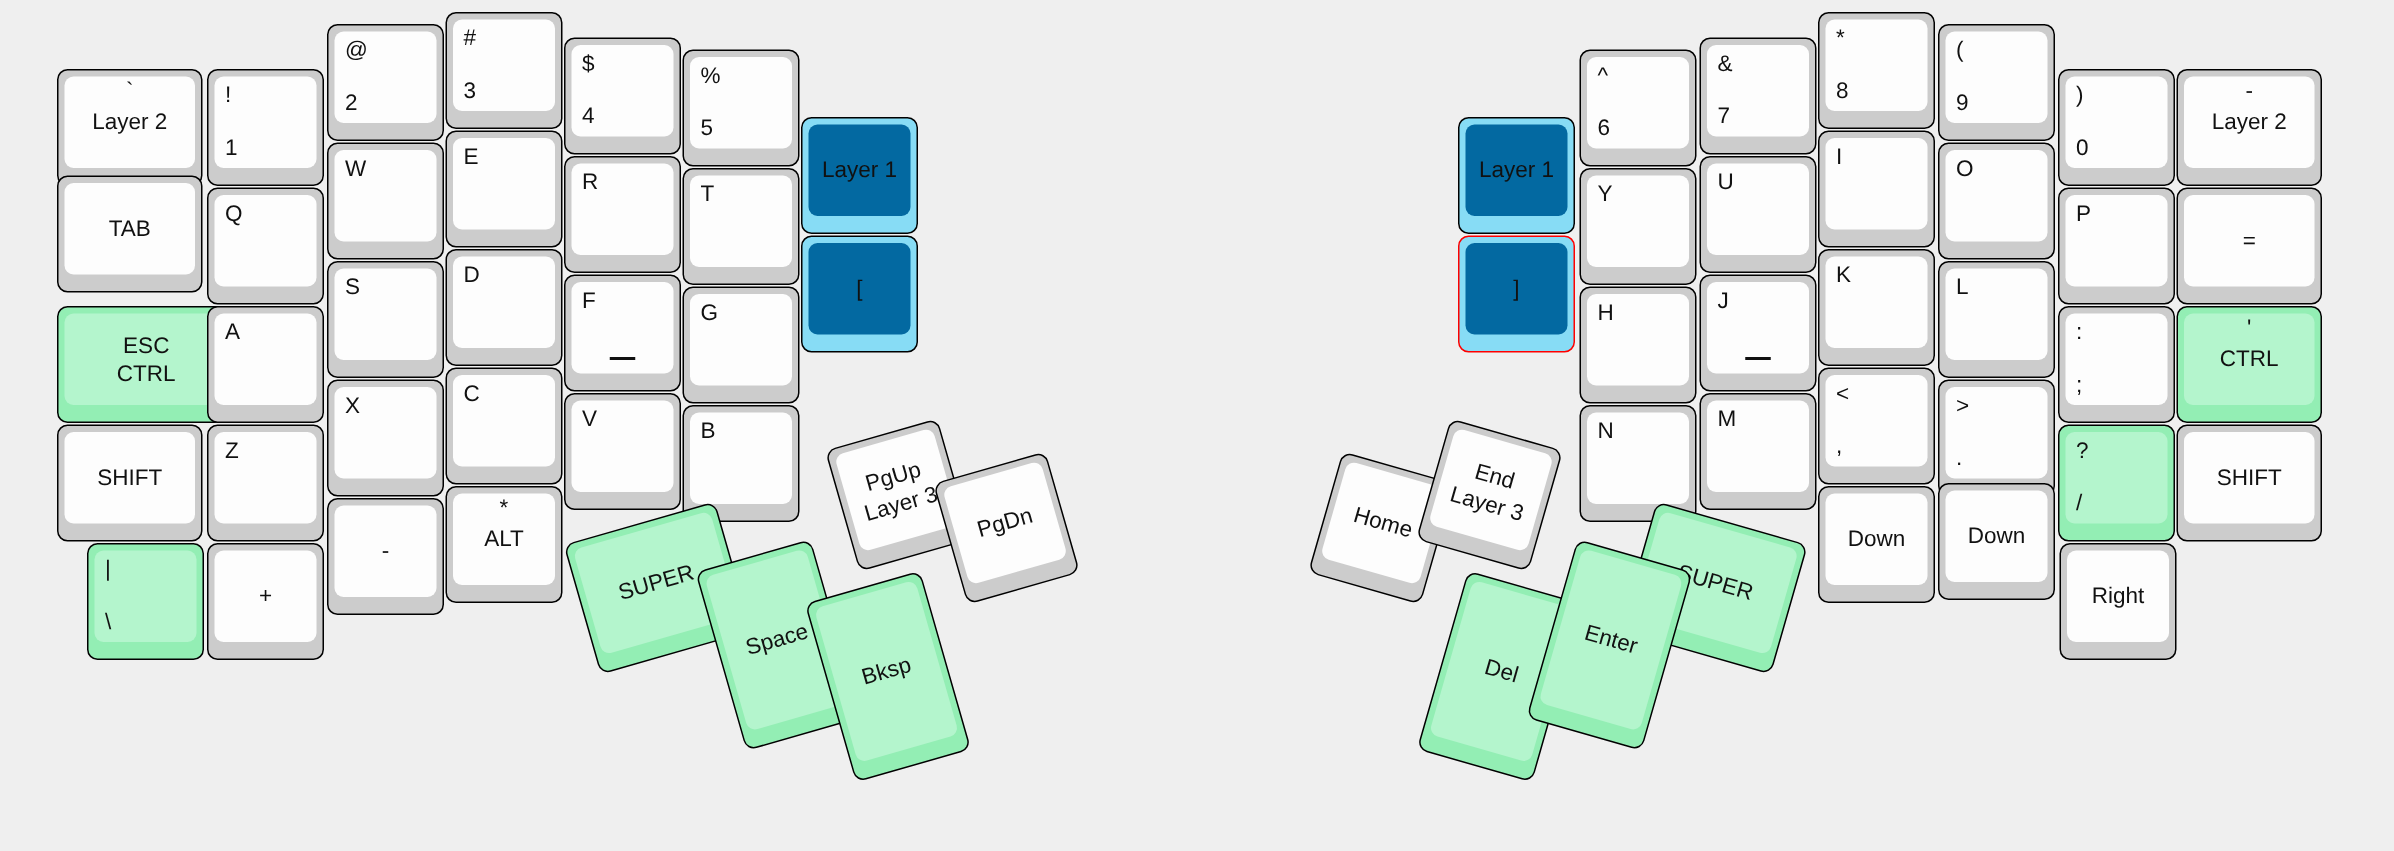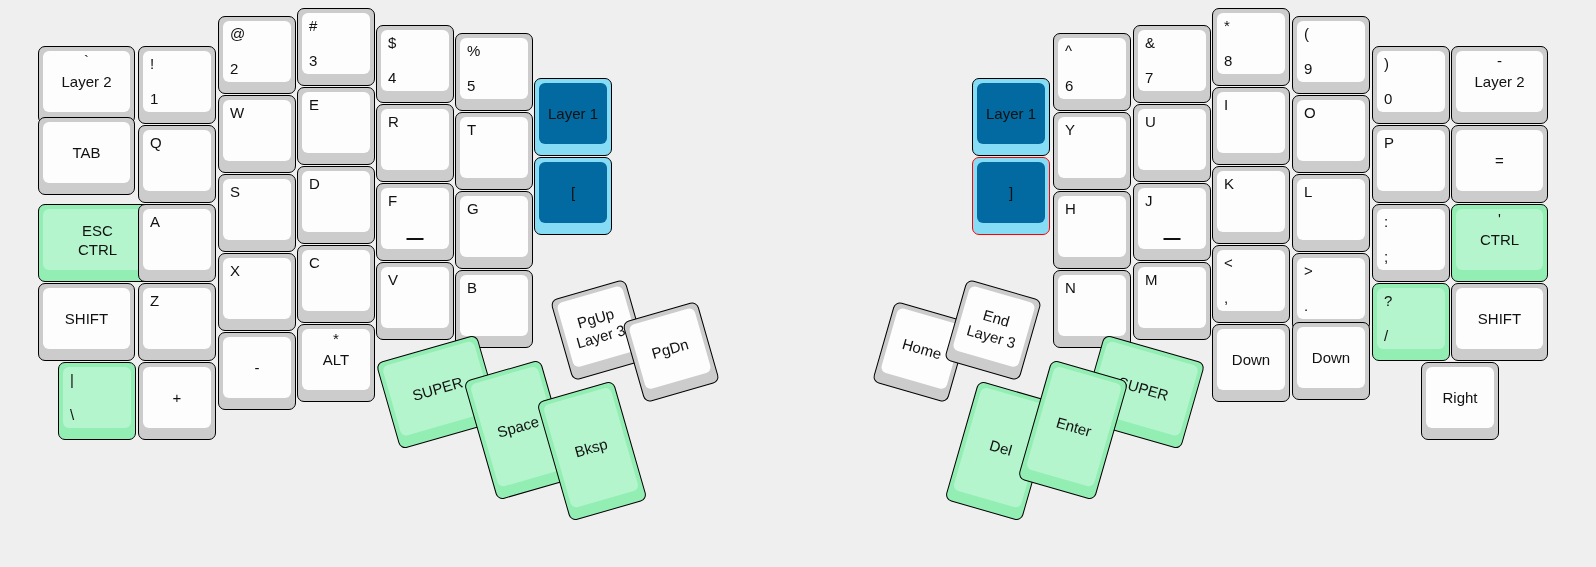--- a/index.html
+++ b/index.html
@@ -415,21 +415,21 @@
     <div class="key" style="left: 1212px; top: 324px; width: 78px; height: 78px;">
       <div class="cap ctr">
         <div class="lg">Down</div>
       </div>
     </div>
     <div class="key" style="left: 1292px; top: 322px; width: 78px; height: 78px;">
       <div class="cap ctr">
         <div class="lg">Down</div>
       </div>
     </div>
-    <div class="key" style="left: 1421px; top: 362px; width: 78px; height: 78px;">
+    <div class="key" style="left: 1373px; top: 362px; width: 78px; height: 78px;">
       <div class="cap ctr">
         <div class="lg">Right</div>
       </div>
     </div>
     <div class="key rot green" style="left: 1090px; top: 347px; width: 105px; height: 90px; transform: rotate(16deg);">
       <div class="cap ctr">
         <div class="lg">SUPER</div>
       </div>
     </div>
     <div class="key rot" style="left: 882px; top: 310px; width: 78px; height: 84px; transform: rotate(16deg);">

